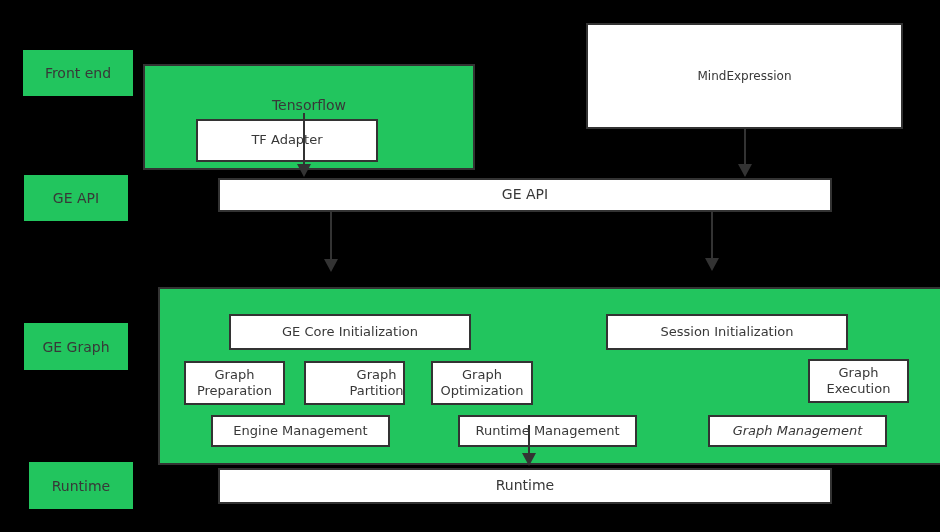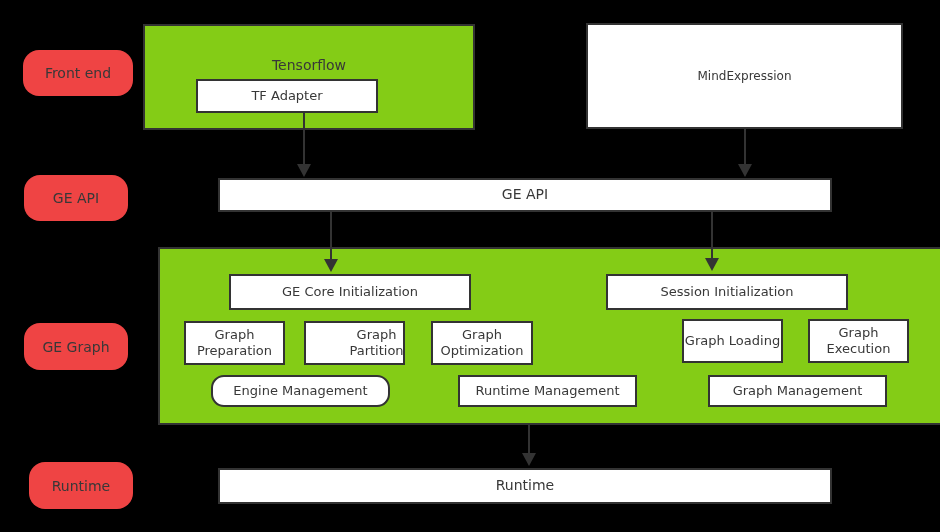--- a/index.html
+++ b/index.html
@@ -6,40 +6,40 @@
   .canvas {
     position: relative;
     width: 940px; height: 532px;
     background: #000;
     font-family: "DejaVu Sans", "Liberation Sans", sans-serif;
     color: #383838;
     overflow: hidden;
   }
   .rowlabel {
     position: absolute;
-    background: #ef4444;
+    background: #22c55e;
     display: flex; align-items: center; justify-content: center;
     font-size: 14px;
-    border-radius: 16px;
   }
   .node {
     position: absolute;
     background: #fff;
     border: 2px solid #333;
     box-sizing: border-box;
     display: flex; align-items: center; justify-content: center;
     text-align: center;
     font-size: 13px;
     line-height: 1.25;
   }
   .container-node {
     position: absolute;
-    background: #84cc16;
+    background: #22c55e;
     border: 2px solid #333;
     box-sizing: border-box;
+    margin-top: 40px;
   }
   .top-title {
     position: absolute;
     left: 0; right: 0;
     text-align: center;
     font-size: 14px;
   }
   .arrow {
     position: absolute;
     width: 2px;
@@ -60,41 +60,40 @@
 
 <div class="canvas">
 
   <div class="rowlabel" style="left:23px; top:50px; width:110px; height:46px;">Front end</div>
   <div class="rowlabel" style="left:24px; top:175px; width:104px; height:46px;">GE API</div>
   <div class="rowlabel" style="left:24px; top:323px; width:104px; height:47px;">GE Graph</div>
   <div class="rowlabel" style="left:29px; top:462px; width:104px; height:47px;">Runtime</div>
 
   <div class="container-node" style="left:143px; top:24px; width:332px; height:106px;">
     <div class="top-title" style="top:31px;">Tensorflow</div>
-    <div class="node" style="left:51px; top:53px; width:182px; height:34px;">TF Adapter</div>
+    <div class="node" style="left:51px; top:53px; width:182px; height:43px;">TF Adapter</div>
   </div>
 
   <div class="node" style="left:586px; top:23px; width:317px; height:106px; font-size:12px;">MindExpression</div>
 
   <div class="node" style="left:218px; top:178px; width:614px; height:34px; font-size:14px;">GE API</div>
 
   <div class="container-node" style="left:158px; top:247px; width:892px; height:178px;">
 
     <div class="node" style="left:69px; top:25px; width:242px; height:36px;">GE Core Initialization</div>
     <div class="node" style="left:446px; top:25px; width:242px; height:36px;">Session Initialization</div>
 
     <div class="node" style="left:24px;  top:72px; width:101px; height:44px;">Graph Preparation</div>
     <div class="node" style="left:144px; top:72px; width:101px; height:44px;padding-left:44px;">Graph Partition</div>
     <div class="node" style="left:271px; top:72px; width:102px; height:44px;">Graph Optimization</div>
-    <div class="node" style="left:522px; top:70px; width:101px; height:44px;">Graph Loading</div>
     <div class="node" style="left:648px; top:70px; width:101px; height:44px;">Graph Execution</div>
 
-    <div class="node" style="left:51px;  top:126px; width:179px; height:32px;border-radius:13px;">Engine Management</div>
+    <div class="node" style="left:51px;  top:126px; width:179px; height:32px;">Engine Management</div>
     <div class="node" style="left:298px; top:126px; width:179px; height:32px;">Runtime Management</div>
-    <div class="node" style="left:548px; top:126px; width:179px; height:32px;">Graph Management</div>
+    <div class="node" style="left:548px; top:126px; width:179px; height:32px;font-style:italic;">Graph Management</div>
   </div>
 
   <div class="node" style="left:218px; top:468px; width:614px; height:36px; font-size:14px;">Runtime</div>
 
   <div class="arrow" style="left:303px; top:113px; height:51px;"></div>
   <div class="arrow" style="left:744px; top:129px; height:35px;"></div>
   <div class="arrow" style="left:330px; top:212px; height:47px;"></div>
   <div class="arrow" style="left:711px; top:212px; height:46px;"></div>
   <div class="arrow" style="left:528px; top:425px; height:28px;"></div>
 

